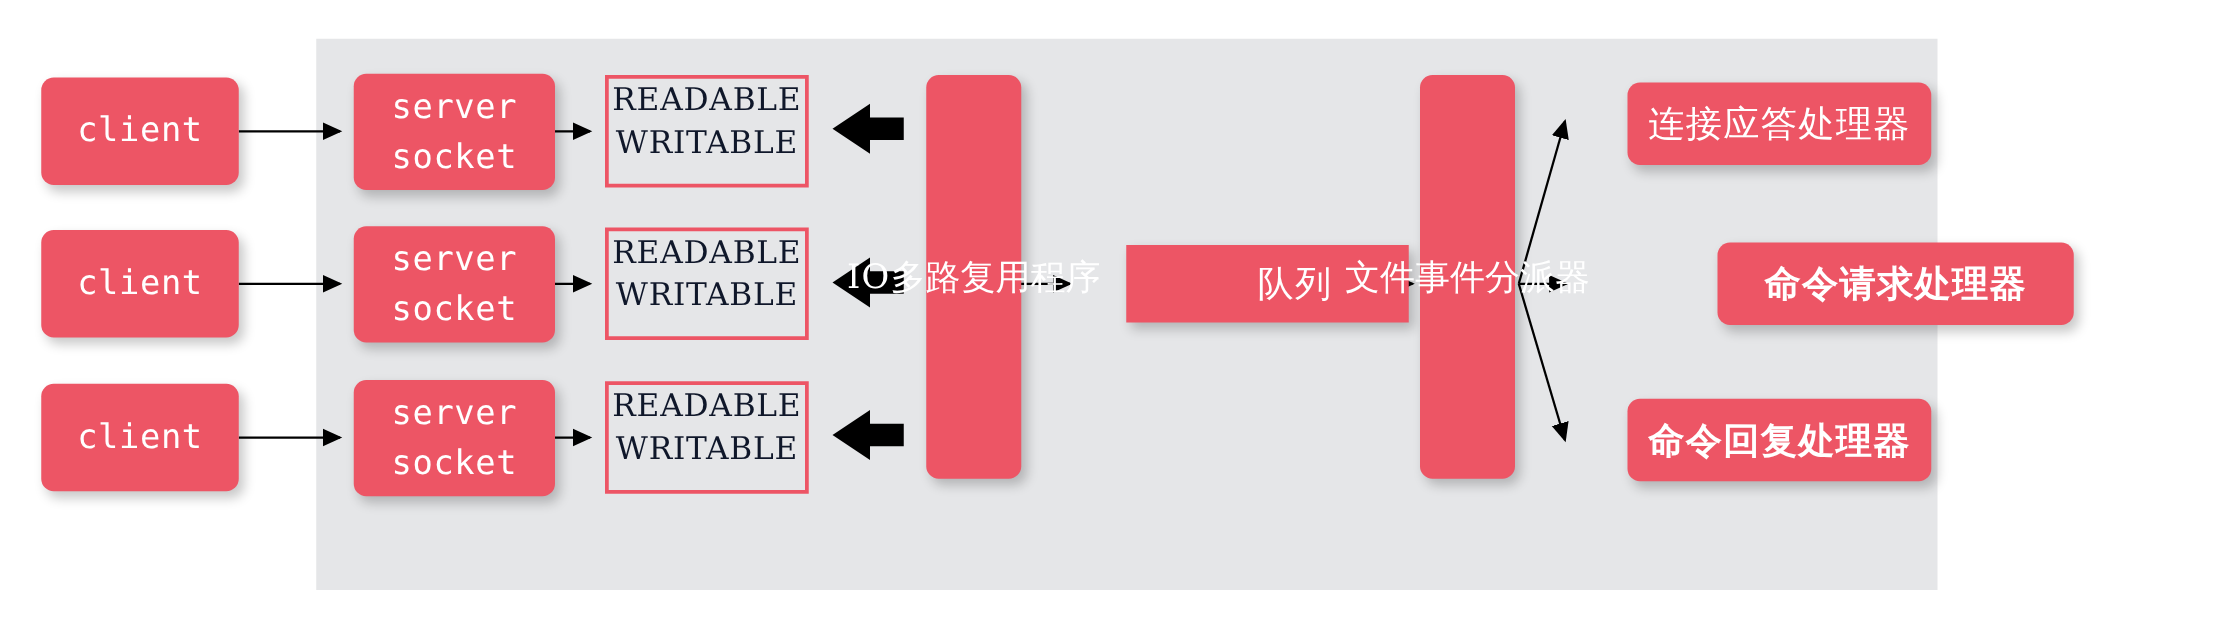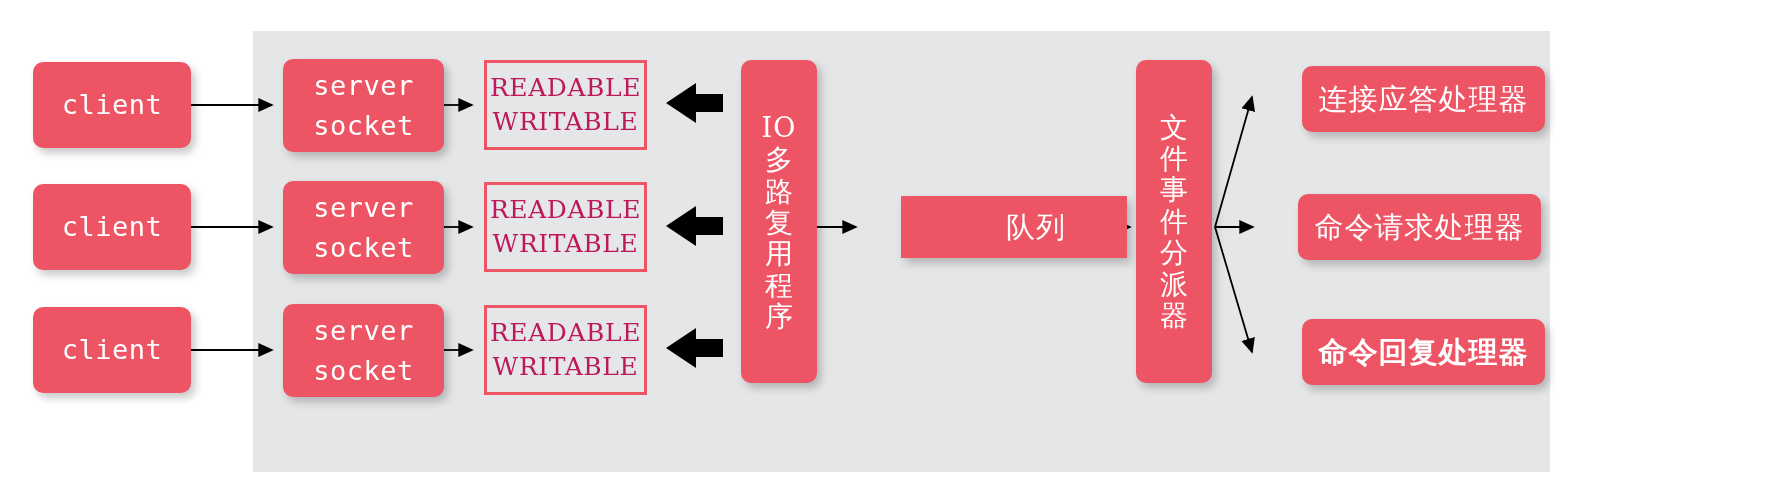--- a/index.html
+++ b/index.html
@@ -51,21 +51,20 @@
   .cjk {
     font-family: "DejaVu Sans", sans-serif;
     font-size: 29px;
     line-height: 1.2;
     letter-spacing: 1px;
     margin-left: 38px;
   }
 
   
   .node.vert {
-    flex-direction: column;
     justify-content: center;
     padding: 20px 0;
   }
   .node.vert .vchar {
     display: block;
     font-family: "DejaVu Sans", sans-serif;
     font-size: 28px;
     line-height: 1.12;
   }
   .node.vert .vlatin {
@@ -75,25 +74,25 @@
     line-height: 1.25;
     letter-spacing: 1px;
   }
 
   
   .flagbox {
     position: absolute;
     box-sizing: border-box;
     border: 3px solid #ed5565;
     background: transparent;
-    color: #be185d;
+    color: #0f172a;
     display: flex;
     flex-direction: column;
     align-items: center;
-    justify-content: center;
+    justify-content: flex-start;
     font-family: "DejaVu Serif", "Liberation Serif", serif;
     font-size: 25px;
     line-height: 1.35;
     letter-spacing: 0.6px;
   }
 
   
   #wires {
     position: absolute;
     left: 0;
@@ -222,20 +221,20 @@
     <span class="vchar">事</span>
     <span class="vchar">件</span>
     <span class="vchar">分</span>
     <span class="vchar">派</span>
     <span class="vchar">器</span>
   </div>
 
   <div class="node cjk" style="left:1264px; top:66px; width:243px; height:66px;">
     <span>连接应答处理器</span>
   </div>
-  <div class="node cjk" style="left:1260px; top:194px; width:243px; height:66px;">
+  <div class="node cjk" style="left:1336px; top:194px; width:285px; height:66px;font-weight:bold;">
     <span>命令请求处理器</span>
   </div>
   <div class="node cjk" style="left:1264px; top:319px; width:243px; height:66px;font-weight:bold;">
     <span>命令回复处理器</span>
   </div>
 
 </div>
 
 </body></html>

